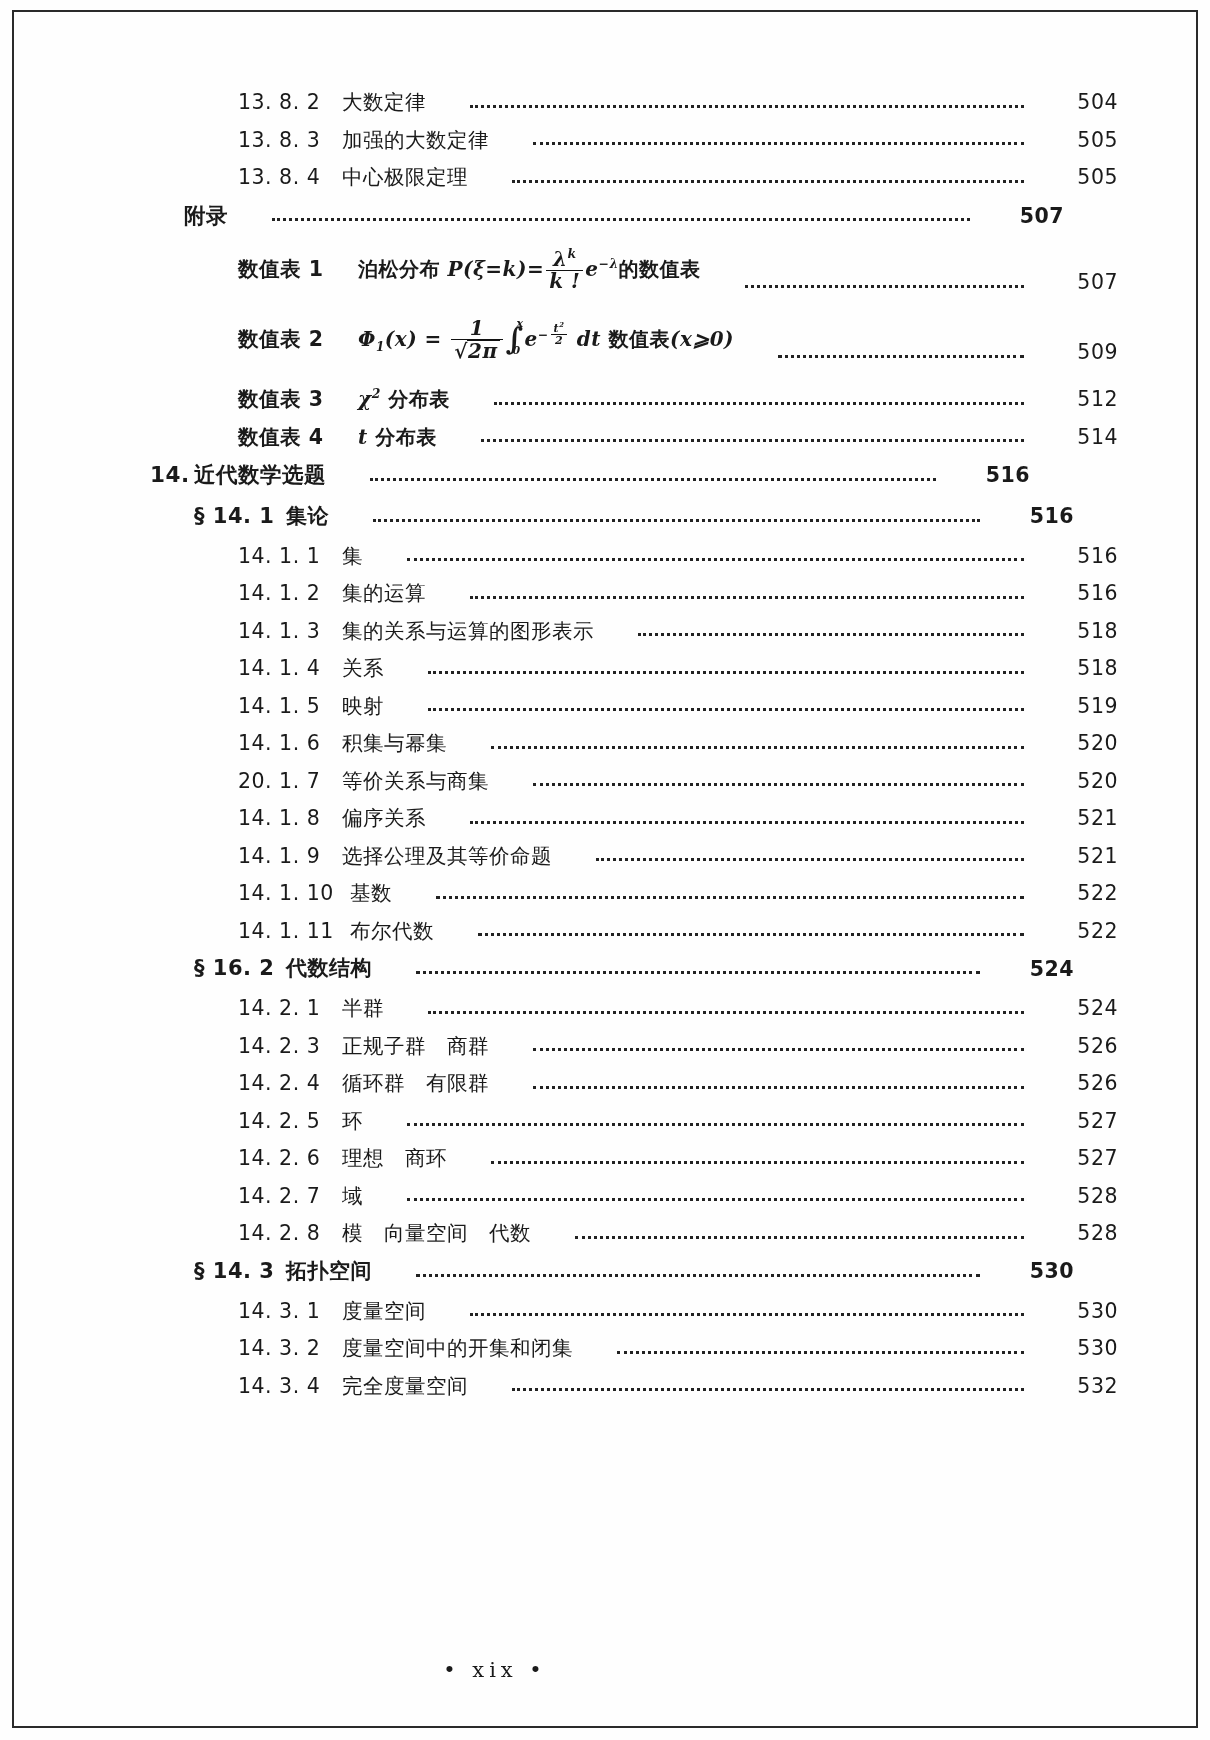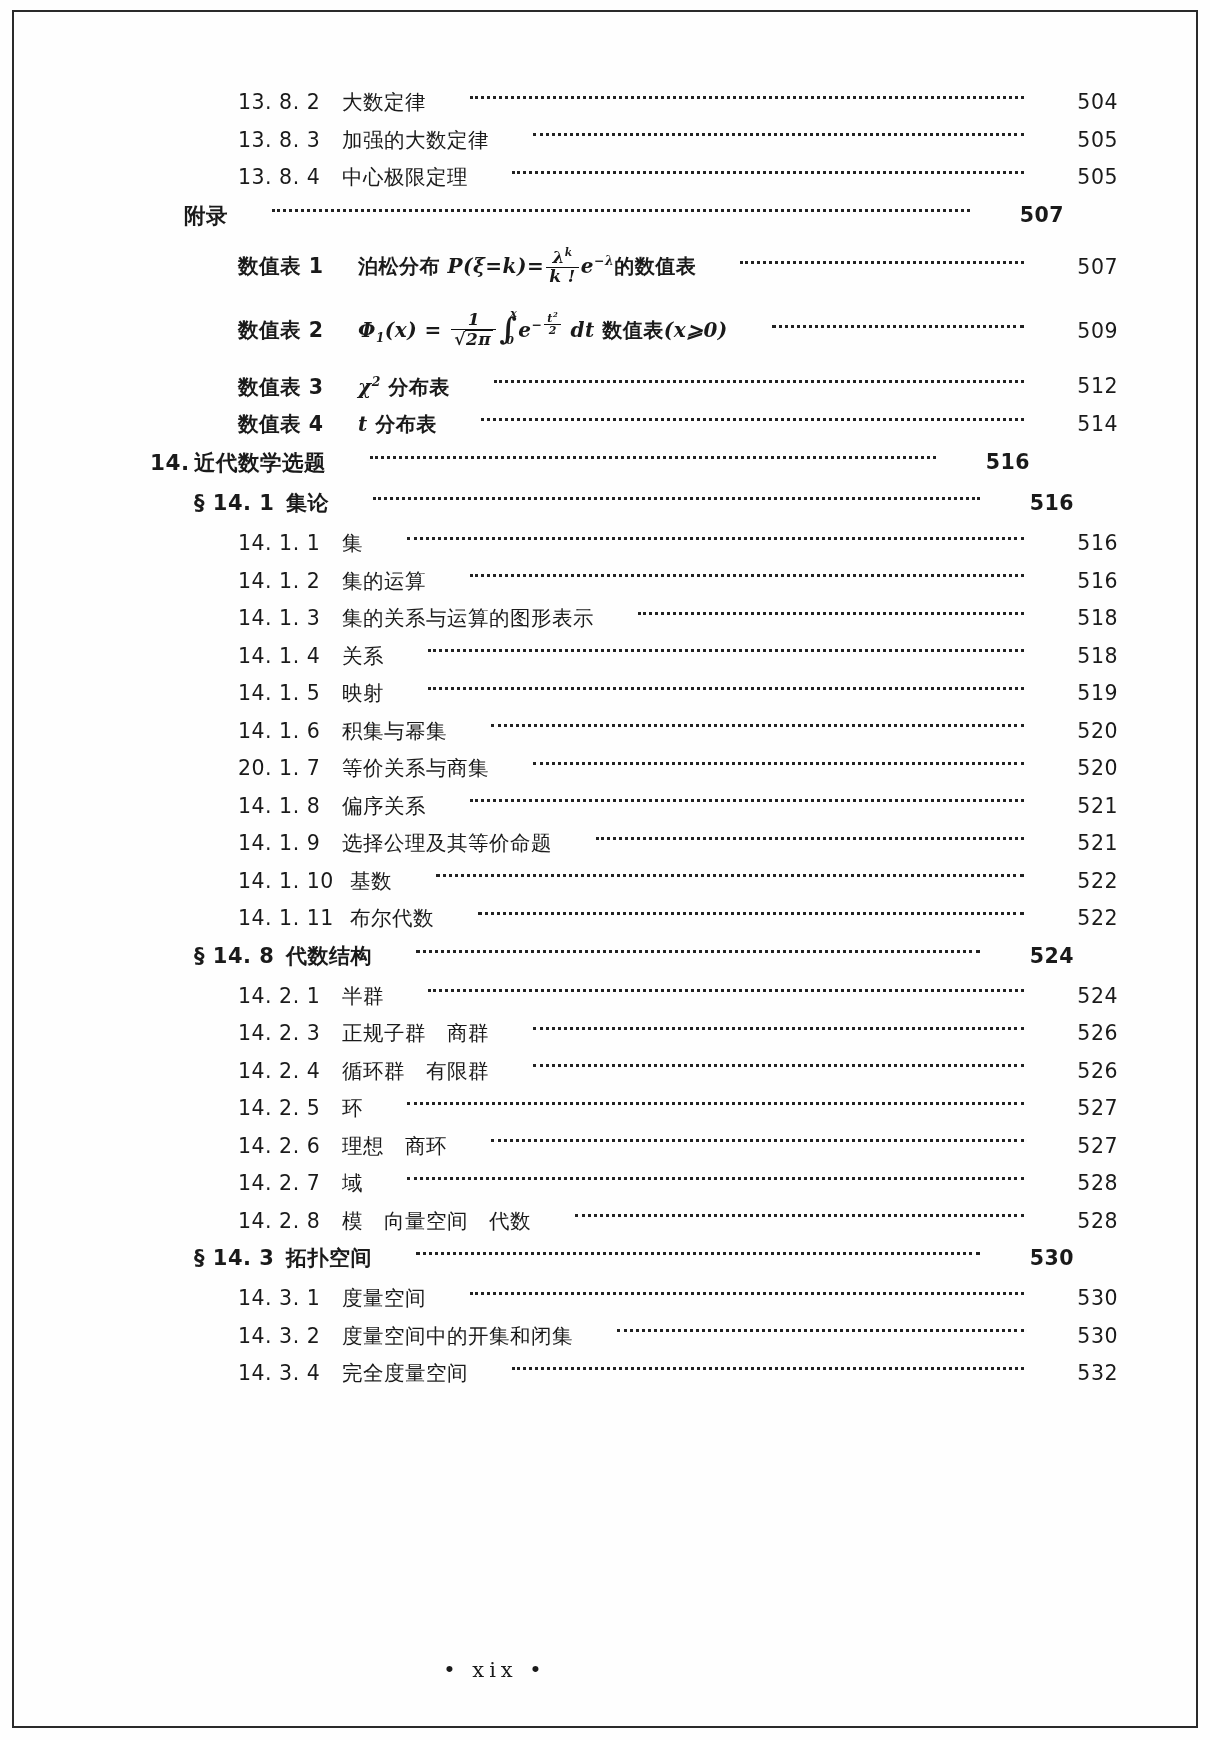--- a/index.html
+++ b/index.html
@@ -32,21 +32,21 @@
     box-sizing: border-box;
   }
   .content {
     position: absolute;
     left: 150px;
     top: 92px;
     width: 880px;
   }
   .row {
     display: flex;
-    align-items: center;
+    align-items: flex-end;
     width: 100%;
     line-height: 1.0;
     margin-bottom: 17px;
     gap: 35px;
   }
   .row .label {
     white-space: nowrap;
     font-size: 20.5px;
     letter-spacing: 0.5px;
   }
@@ -93,21 +93,21 @@
     white-space: nowrap;
   }
   .tall-row { margin-bottom: 22px; }
   .tall-row .label { font-size: 20.5px; }
 
   
   .frac {
     display: inline-block;
     vertical-align: middle;
     text-align: center;
-    font-size: 17px;
+    font-size: 20px;
     line-height: 1.05;
     margin: 0 2px;
     position: relative;
     top: -1px;
   }
   .frac .top { display: block; border-bottom: 1.3px solid #111; padding: 0 3px; }
   .frac .bot { display: block; padding: 0 3px; }
   sup.exp { font-size: 0.62em; vertical-align: super; font-style: italic;}
   .intg {
     display: inline-block;
@@ -260,21 +260,21 @@
       <span class="dots"></span>
       <span class="pageno">522</span>
     </div>
     <div class="row lvl-item">
       <span class="label"><span class="num num-w2">14. 1. 11</span><span>布尔代数</span></span>
       <span class="dots"></span>
       <span class="pageno">522</span>
     </div>
 
     <div class="row lvl-sec" style="margin-bottom:19px;">
-      <span class="label"><span class="sec-num">§ 14. 8</span><span>代数结构</span></span>
+      <span class="label"><span class="sec-num">§ 16. 2</span><span>代数结构</span></span>
       <span class="dots"></span>
       <span class="pageno">524</span>
     </div>
 
     <div class="row lvl-item">
       <span class="label"><span class="num num-w1">14. 2. 1</span><span>半群</span></span>
       <span class="dots"></span>
       <span class="pageno">524</span>
     </div>
     <div class="row lvl-item">

